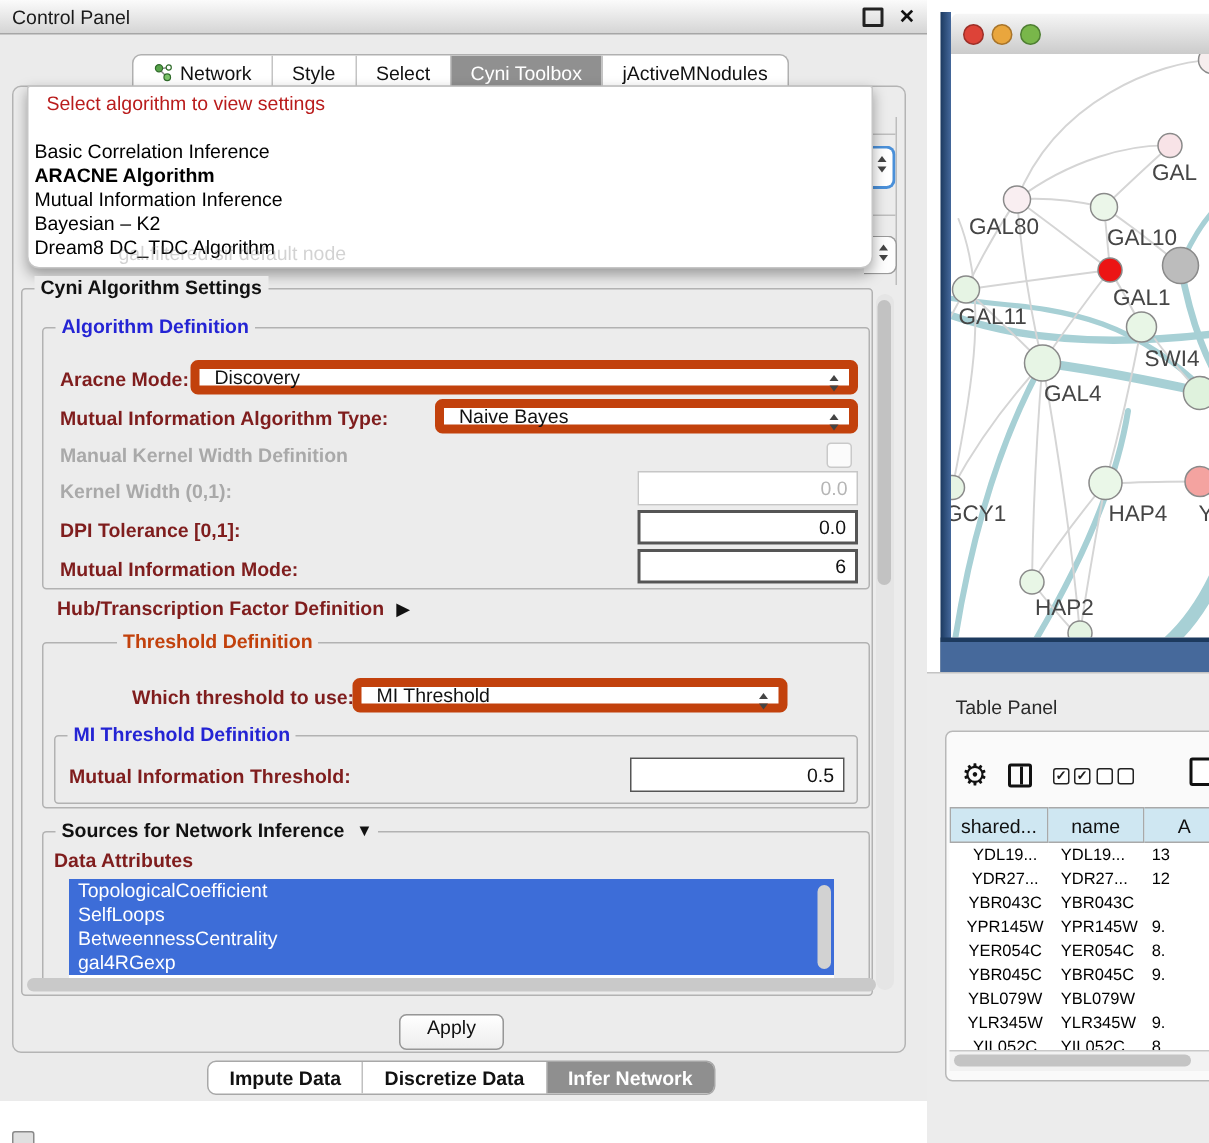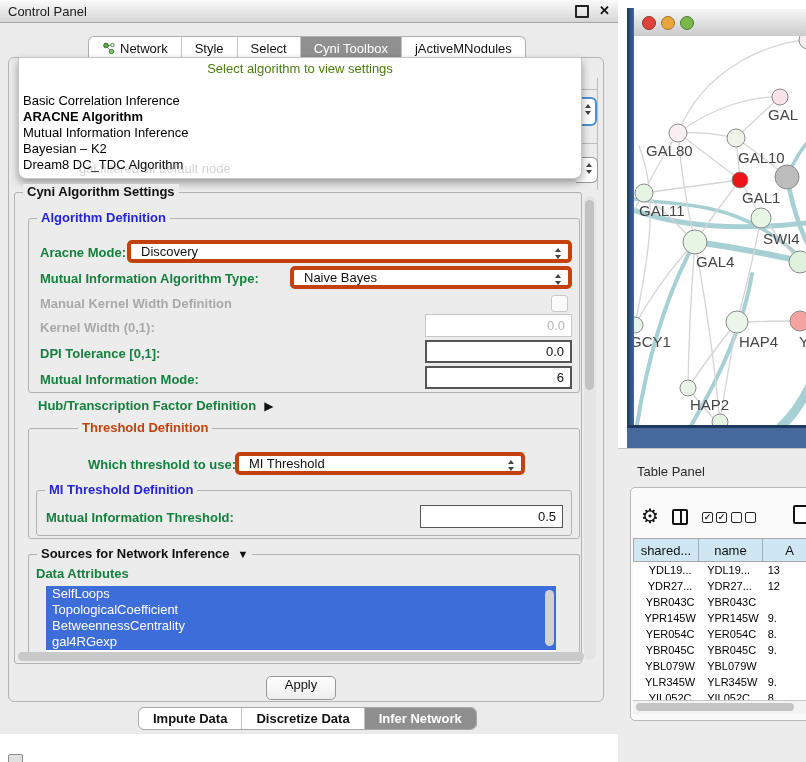--- a/index.html
+++ b/index.html
@@ -26,30 +26,30 @@
   
   .frag-line-v{left:597px;top:78px;width:1px;height:112px;background:#bdbdbd;}
   .frag-line-h{height:1px;background:#bdbdbd;}
   .frag-combo-blue{left:578px;top:97px;width:17px;height:25px;background:#fff;
     border:2px solid #4a90d9;border-left:none;border-radius:0 6px 6px 0;}
   .frag-combo-grey{left:576px;top:157px;width:21px;height:24px;background:#fdfdfd;
     border:1px solid #9a9a9a;border-left:none;border-radius:0 6px 6px 0;}
   
   .popup{left:18px;top:57px;width:562px;height:120px;background:#fff;border:1px solid #c6c6c6;
     border-radius:2px 2px 8px 8px;box-shadow:0 4px 9px rgba(0,0,0,.35);}
-  .popup-ph{position:absolute;left:0;right:0;top:3px;text-align:center;color:#4d7c0f;font-size:13px;}
+  .popup-ph{position:absolute;left:12px;right:0;top:3px;color:#b91c1c;font-size:13px;}
   .popup-item{position:absolute;left:4px;height:16px;line-height:16px;font-size:13px;color:#000;width:540px;}
   .popup-item.bold{font-weight:bold;}
   .ghost-combo-text{position:absolute;left:60px;top:103px;font-size:13px;color:#777;opacity:.32;}
   
   .grp{position:absolute;border:1px solid #b2b2b2;border-radius:3px;}
   .grp-ttl{position:absolute;top:-9px;left:8px;background:#ececec;padding:0 4px;font-size:13px;font-weight:bold;}
-  .lbl{position:absolute;font-size:13px;font-weight:bold;color:#15803d;white-space:nowrap;}
+  .lbl{position:absolute;font-size:13px;font-weight:bold;color:#7f1d1d;white-space:nowrap;}
   .lbl.dis{color:#a9a9a9;}
-  .combo{position:absolute;height:23px;background:#fff;border:4px solid #c2410c;border-radius:5px;
+  .combo{position:absolute;height:23px;background:#fff;border:6px solid #c2410c;border-radius:5px;
     box-sizing:border-box;display:flex;align-items:center;padding:0 22px 0 10px;font-size:13px;}
   .spin{position:absolute;right:7px;top:4px;display:flex;flex-direction:column;align-items:center;}
   .spin .up{width:0;height:0;border-left:3.5px solid transparent;border-right:3.5px solid transparent;
     border-bottom:4.5px solid #444;margin-bottom:2.5px;}
   .spin .dn{width:0;height:0;border-left:3.5px solid transparent;border-right:3.5px solid transparent;
     border-top:4.5px solid #444;}
   .field{position:absolute;height:23px;background:#fff;border:1px solid #555;box-sizing:border-box;
     display:flex;align-items:center;justify-content:flex-end;padding:0 6px;font-size:13px;}
   .field.dis{border-color:#c6c6c6;color:#b5b5b5;}
   .checkbox{position:absolute;width:15px;height:15px;border:1px solid #c9c9c9;border-radius:3px;background:#fbfbfb;}
@@ -221,22 +221,22 @@
   </div>
 
   <div class="grp" style="left:28px;top:554px;width:550px;height:104px;border-bottom-color:transparent;">
     <span class="grp-ttl" style="display:flex;align-items:center;">
       <span>Sources for Network Inference</span>
       <span class="tri" style="font-size:11px;">▼</span>
     </span>
   </div>
   <span class="lbl" style="left:36px;top:566px;">Data Attributes</span>
   <div class="attr-list">
+    <div class="attr-item">TopologicalCoefficient</div>
     <div class="attr-item">SelfLoops</div>
-    <div class="attr-item">TopologicalCoefficient</div>
     <div class="attr-item">BetweennessCentrality</div>
     <div class="attr-item">gal4RGexp</div>
   </div>
   <div class="vthumb" style="left:545px;top:590px;width:9px;height:56px;background:#d2d2d2;"></div>
   <div class="hthumb" style="left:18px;top:652px;width:566px;height:9px;"></div>
 
   <div class="abs apply-btn">
     <span>Apply</span>
   </div>
   <div class="abs btabs">

